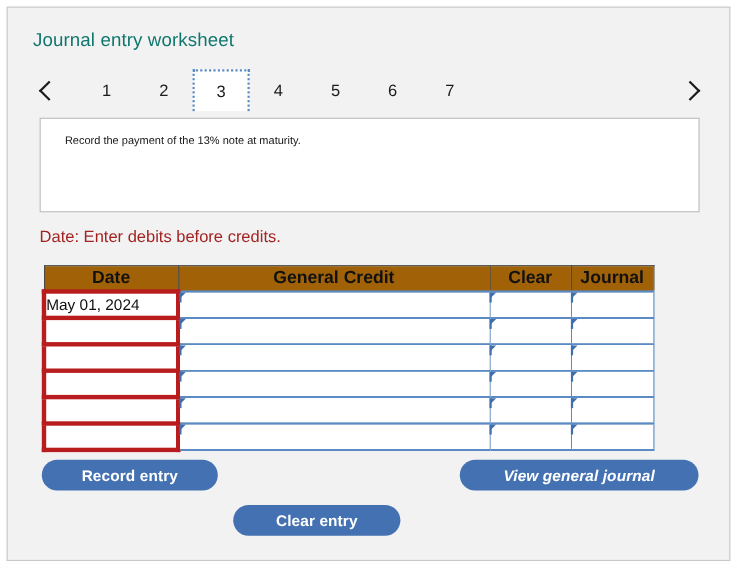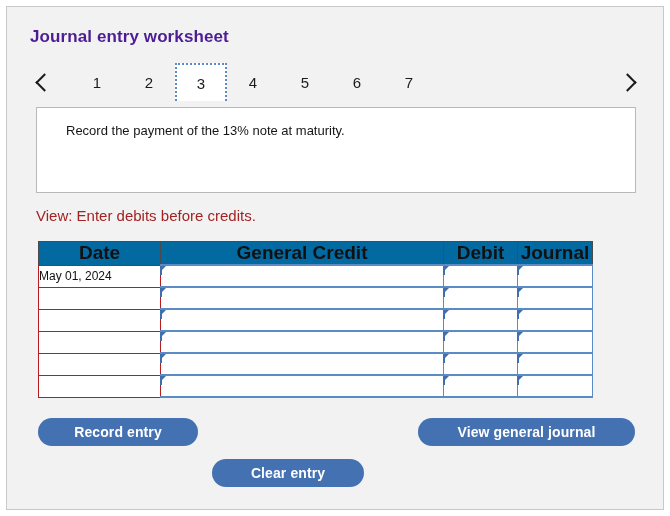--- a/index.html
+++ b/index.html
@@ -27,22 +27,22 @@
     border: 1px solid #c8c8c8;
     overflow: hidden;
   }
 
   
   #panel-title {
     position: absolute;
     left: 23px;
     top: 20px;
     font-size: 17px;
-    font-weight: bold;
-    color: #4c1d95;
+    font-weight: normal;
+    color: #0f766e;
     letter-spacing: 0.1px;
   }
 
   
   #pager {
     position: absolute;
     left: 22px;
     top: 56px;
     width: 614px;
     height: 38px;
@@ -105,23 +105,23 @@
     left: 29px;
     top: 100px;
     width: 600px;
     height: 86px;
     box-sizing: border-box;
     background: #ffffff;
     border: 1px solid #b9b9b9;
   }
   #question-text {
     position: absolute;
-    left: 29px;
+    left: 22px;
     top: 15px;
-    font-size: 13px;
+    font-size: 10px;
     color: #151515;
   }
 
   
   #note-text {
     position: absolute;
     left: 29px;
     top: 200px;
     font-size: 15px;
     color: #a32222;
@@ -129,43 +129,43 @@
 
   
   #journal-table {
     position: absolute;
     left: 31px;
     top: 234px;
     border-collapse: collapse;
     table-layout: fixed;
   }
   #journal-table th {
-    background: #0369a1;
+    background: #a16207;
     border: 1px solid #4a4a4a;
-    font-size: 19px;
+    font-size: 16px;
     font-weight: bold;
     color: #111111;
     height: 21px;
     padding: 0;
     text-align: center;
   }
   #journal-table td {
     padding: 0;
     height: 20px;
     background: #ffffff;
   }
   .col-date   { width: 122px; }
   .col-gj     { width: 283px; }
   .col-debit  { width: 74px; }
   .col-credit { width: 75px; }
 
   
   td.cell-date {
-    border: 1px solid #b91c1c;
-    font-size: 12px;
+    border: 4px solid #b91c1c;
+    font-size: 14px;
     color: #101010;
     padding: 0 3px;
     white-space: nowrap;
   }
   
   td.cell-input {
     position: relative;
     border: 1px solid #5b8bc4;
     border-width: 2px 1px;
   }
@@ -201,21 +201,21 @@
     height: 28px;
     display: flex;
     align-items: center;
     justify-content: center;
     cursor: pointer;
     user-select: none;
     font-family: "Liberation Sans", sans-serif;
     letter-spacing: 0.1px;
   }
   #btn-record-entry { left: 31px;  top: 411px; width: 160px; }
-  #btn-view-journal { left: 411px; top: 411px; width: 217px; }
+  #btn-view-journal { left: 411px; top: 411px; width: 217px; font-style: italic; }
   #btn-clear-entry  { left: 205px; top: 452px; width: 152px; }
 </style>
 </head>
 <body>
 
 <div id="worksheet-panel">
 
   <div id="panel-title">Journal entry worksheet</div>
 
   <div id="pager">
@@ -233,34 +233,34 @@
     </div>
     <div class="pager-arrow" id="pager-next">
       <span class="chevron right"></span>
     </div>
   </div>
 
   <div id="question-box">
     <div id="question-text">Record the payment of the 13% note at maturity.</div>
   </div>
 
-  <div id="note-text">View: Enter debits before credits.</div>
+  <div id="note-text">Date: Enter debits before credits.</div>
 
   <table id="journal-table">
     <colgroup>
       <col class="col-date">
       <col class="col-gj">
       <col class="col-debit">
       <col class="col-credit">
     </colgroup>
     <thead>
       <tr>
         <th>Date</th>
         <th>General Credit</th>
-        <th>Debit</th>
+        <th>Clear</th>
         <th>Journal</th>
       </tr>
     </thead>
     <tbody>
       <tr>
         <td class="cell-date">May 01, 2024</td>
         <td class="cell-input">
             <span class="corner-mark"></span>
           </td>
         <td class="cell-input">

